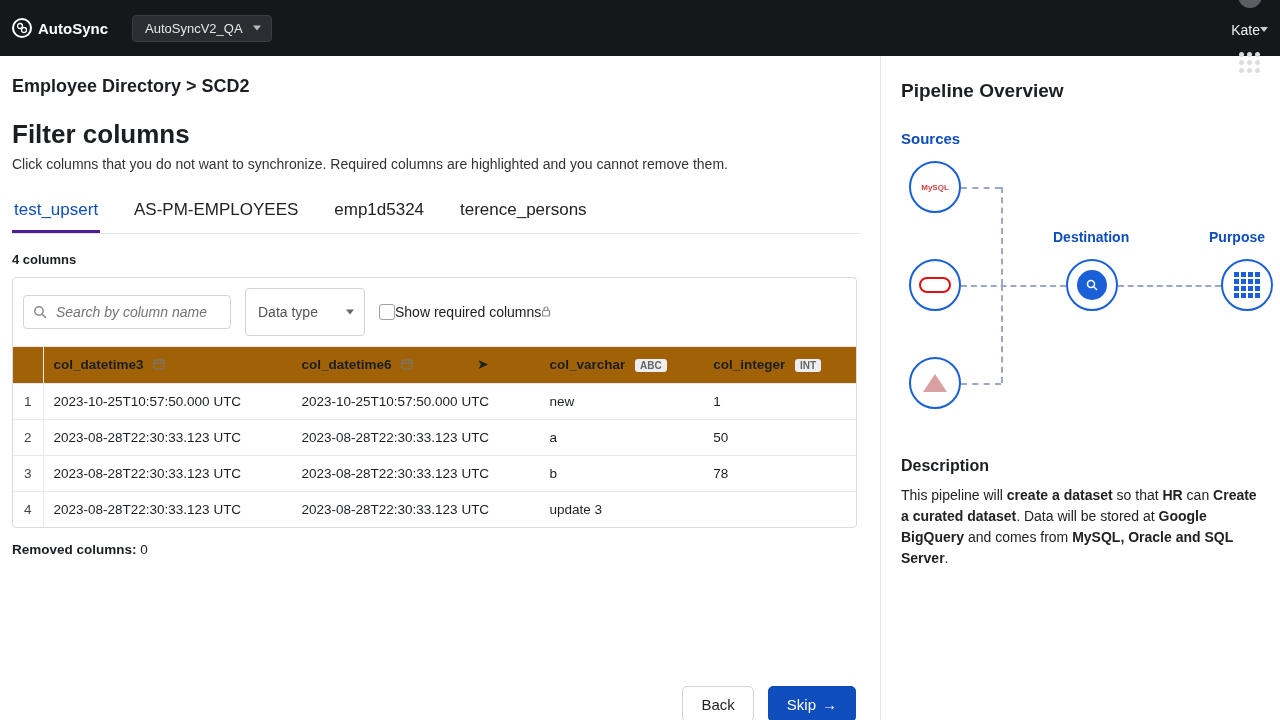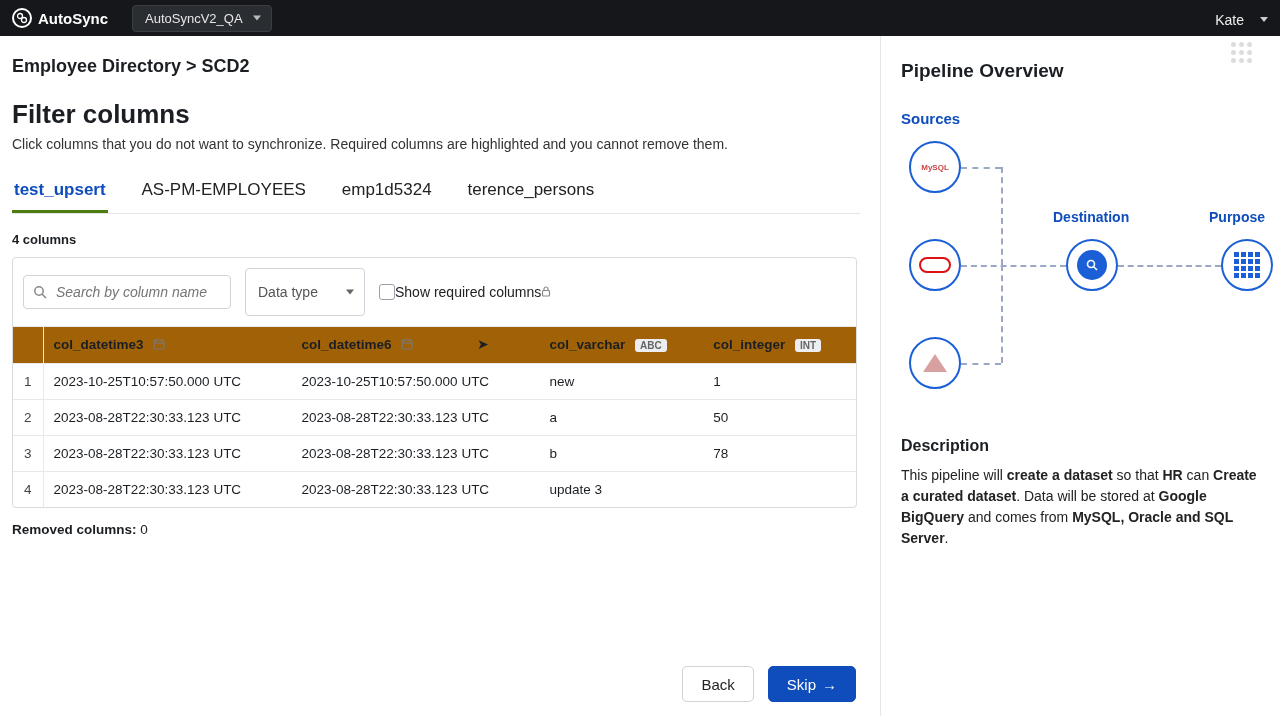--- a/index.html
+++ b/index.html
@@ -3,21 +3,21 @@
 <meta charset="utf-8">
 <style>
   * { box-sizing: border-box; margin: 0; padding: 0; }
   body {
     font-family: -apple-system, BlinkMacSystemFont, "Segoe UI", Arial, sans-serif;
     font-size: 14px; color: #1b1f23; background: #fff;
     width: 1280px; height: 720px; overflow: hidden;
   }
   
   .topbar {
-    height: 36px; background: #15171a; color: #fff;
+    height: 56px; background: #15171a; color: #fff;
     display: flex; align-items: center; padding: 0 12px;
     justify-content: space-between;
   }
   .topbar-left { display: flex; align-items: center; gap: 24px; }
   .brand { display: flex; align-items: center; gap: 6px; font-weight: 600; font-size: 15px; color:#fff;}
   .brand-logo {
     width: 20px; height: 20px; border-radius:50%; border:2px solid #fff;
     display:inline-flex;align-items:center;justify-content:center;font-size:10px;
   }
   .env-select {
@@ -28,36 +28,36 @@
   .env-select::after {
     content:""; position:absolute; right:10px; top:50%; width:0;height:0;
     border-left:4px solid transparent;border-right:4px solid transparent;
     border-top:5px solid #bbb; transform:translateY(-50%);
   }
   .topbar-right { display:flex; align-items:center; gap:14px;flex-direction:column; }
   .avatar {
     width:24px;height:24px;border-radius:50%;background:#5b5e63;color:#fff;
     display:flex;align-items:center;justify-content:center;font-size:11px;font-weight:600;
   }
-  .user-name { color:#eee; font-size:14px; display:flex; align-items:center; gap:16px;}
+  .user-name { color:#eee; font-size:14px; display:flex; align-items:center; gap:0;}
   .chev-down { width:0;height:0;border-left:4px solid transparent;border-right:4px solid transparent;border-top:5px solid #ccc;display:inline-block;}
   .apps-grid { display:grid; grid-template-columns:repeat(3,5px); grid-gap:3px;}
   .apps-grid span{width:5px;height:5px;background:#ddd;border-radius:50%;}
 
   .layout { display:flex; height:calc(100% - 40px); }
   .main { flex: 1 1 auto; padding: 20px 20px 0 12px; display:flex; flex-direction:column; position:relative;}
   .sidebar { width:400px; border-left:1px solid #e5e7eb; padding: 24px 20px; }
 
   .breadcrumb { font-size:18px; font-weight:700; margin-bottom:22px;}
   .page-title { font-size:26px; font-weight:800; margin-bottom:6px;}
   .page-desc { font-size:14px; color:#333; margin-bottom:22px;}
 
   .tabs { border-bottom:1px solid #e3e5e8; margin-bottom:18px; }
   .tab { display:inline-block; padding:6px 2px 10px; margin-right:28px; font-size:17px; color:#222; cursor:pointer;}
-  .tab.active { color:#0f4dbc; border-bottom:3px solid #4d7c0f; font-weight:700;}
+  .tab.active { color:#0f4dbc; border-bottom:3px solid #4c1d95; font-weight:400;}
 
   .count-label { font-size:13px; font-weight:600; margin-bottom:10px;}
 
   .panel { border:1px solid #d8dbe0; border-radius:4px; width:845px;}
   .panel-toolbar { display:flex; align-items:center; gap:14px; padding:10px 10px;}
   .search-wrap { position:relative; width:208px;}
   .search-wrap svg{position:absolute;left:10px;top:50%;transform:translateY(-50%);}
   .search-input {
     width:100%; height:34px; border:1px solid #cfd3da; border-radius:4px;
     padding:0 10px 0 32px; font-size:14px; color:#333; font-style:italic;

